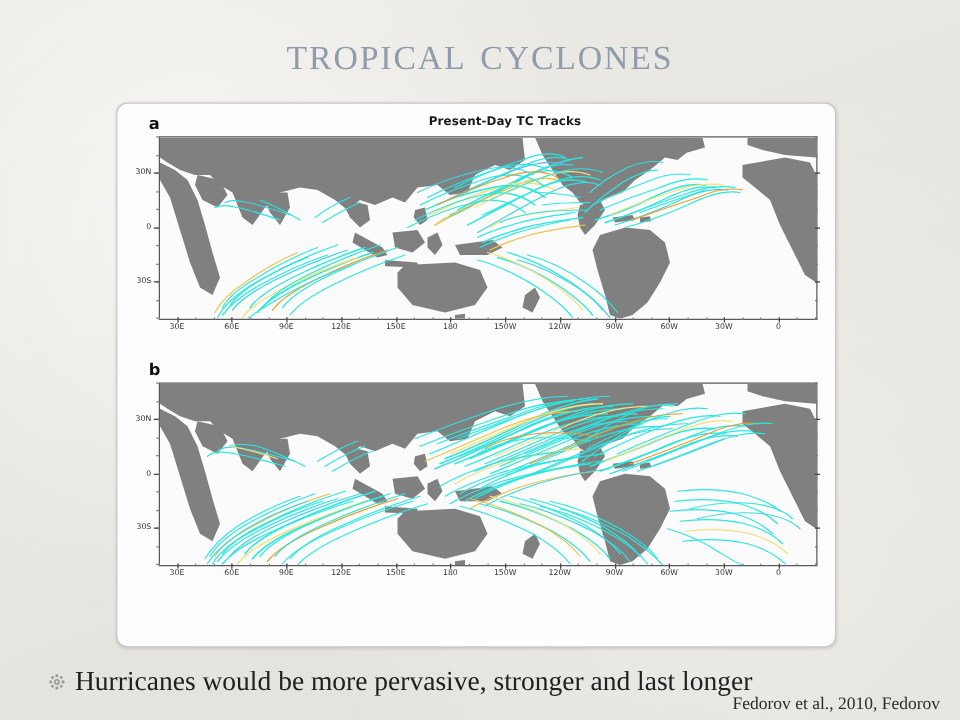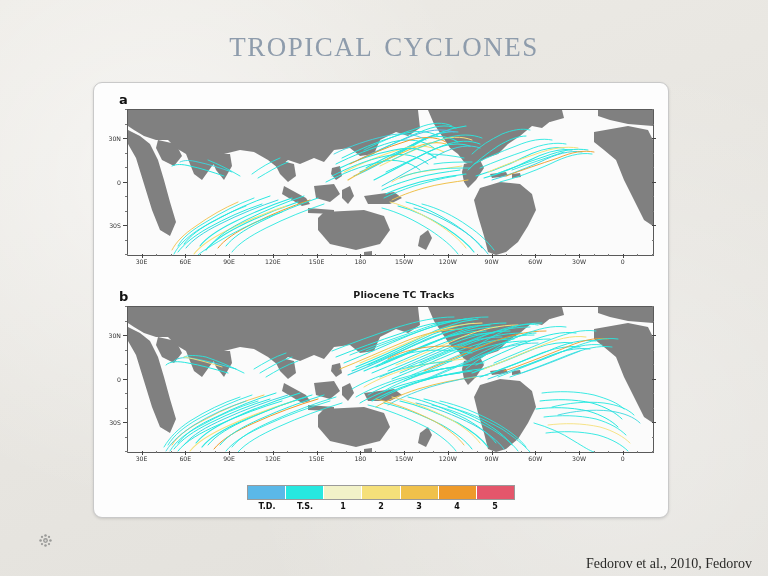--- a/index.html
+++ b/index.html
@@ -171,20 +171,21 @@
 <body>
 
 <div id="slide-bg"></div>
 
 <div id="slide-title">Tropical Cyclones</div>
 
 <div id="figure-card">
 
   <div class="panel" id="panel-a">
     <div class="panel-letter">a</div>
+    <div class="panel-title">Present-Day TC Tracks</div>
     <div class="yaxis">
         <div class="ytick minor" style="top: 145px;"></div>
         <div class="ytick minor" style="top: 130.5px;"></div>
         <div class="ytick minor" style="top: 116px;"></div>
         <div class="ytick minor" style="top: 101.5px;"></div>
         <div class="ytick minor" style="top: 87px;"></div>
         <div class="ytick minor" style="top: 72.5px;"></div>
         <div class="ytick minor" style="top: 58px;"></div>
         <div class="ytick minor" style="top: 43.5px;"></div>
         <div class="ytick minor" style="top: 29px;"></div>
@@ -397,21 +398,20 @@
         <div class="xlabel" style="left: 408.333px;">60W</div>
         <div class="xtick" style="left: 452.083px;"></div>
         <div class="xlabel" style="left: 452.083px;">30W</div>
         <div class="xtick" style="left: 495.833px;"></div>
         <div class="xlabel" style="left: 495.833px;">0</div>
       </div>
   </div>
 
   <div class="panel" id="panel-b">
     <div class="panel-letter">b</div>
-    <div class="panel-title">Pliocene TC Tracks</div>
     <div class="yaxis">
         <div class="ytick minor" style="top: 145px;"></div>
         <div class="ytick minor" style="top: 130.5px;"></div>
         <div class="ytick minor" style="top: 116px;"></div>
         <div class="ytick minor" style="top: 101.5px;"></div>
         <div class="ytick minor" style="top: 87px;"></div>
         <div class="ytick minor" style="top: 72.5px;"></div>
         <div class="ytick minor" style="top: 58px;"></div>
         <div class="ytick minor" style="top: 43.5px;"></div>
         <div class="ytick minor" style="top: 29px;"></div>
@@ -635,53 +635,34 @@
         <div class="xlabel" style="left: 364.583px;">90W</div>
         <div class="xtick" style="left: 408.333px;"></div>
         <div class="xlabel" style="left: 408.333px;">60W</div>
         <div class="xtick" style="left: 452.083px;"></div>
         <div class="xlabel" style="left: 452.083px;">30W</div>
         <div class="xtick" style="left: 495.833px;"></div>
         <div class="xlabel" style="left: 495.833px;">0</div>
       </div>
   </div>
 
-  <div id="colorbar-wrap">
-    <div id="colorbar">
-        <div class="cb-cell" style="background: rgb(91, 184, 232);"></div>
-        <div class="cb-cell" style="background: rgb(39, 232, 224);"></div>
-        <div class="cb-cell" style="background: rgb(242, 242, 200);"></div>
-        <div class="cb-cell" style="background: rgb(245, 224, 122);"></div>
-        <div class="cb-cell" style="background: rgb(240, 193, 75);"></div>
-        <div class="cb-cell" style="background: rgb(238, 154, 42);"></div>
-        <div class="cb-cell" style="background: rgb(228, 86, 107);"></div>
-      </div>
-    <div id="colorbar-labels">
-        <div class="cb-label">T.D.</div>
-        <div class="cb-label">T.S.</div>
-        <div class="cb-label">1</div>
-        <div class="cb-label">2</div>
-        <div class="cb-label">3</div>
-        <div class="cb-label">4</div>
-        <div class="cb-label">5</div>
-      </div>
-  </div>
 
 </div>
 
 <div id="bullet-row">
   <svg id="bullet-glyph" viewBox="0 0 20 20">
     <g fill="#9a9a98">
       <circle cx="10" cy="10" r="3.2"></circle>
       <circle cx="10" cy="3.4" r="1.7"></circle>
       <circle cx="10" cy="16.6" r="1.7"></circle>
       <circle cx="3.4" cy="10" r="1.7"></circle>
       <circle cx="16.6" cy="10" r="1.7"></circle>
       <circle cx="5.3" cy="5.3" r="1.5"></circle>
       <circle cx="14.7" cy="5.3" r="1.5"></circle>
       <circle cx="5.3" cy="14.7" r="1.5"></circle>
       <circle cx="14.7" cy="14.7" r="1.5"></circle>
     </g>
     <circle cx="10" cy="10" r="1.5" fill="#d9d8d4"></circle>
   </svg>
+  <div id="bullet-text">Hurricanes would be more pervasive, stronger and last longer</div>
 </div>
 
 <div id="citation">Fedorov et al., 2010, Fedorov</div>
 
 </body></html>

